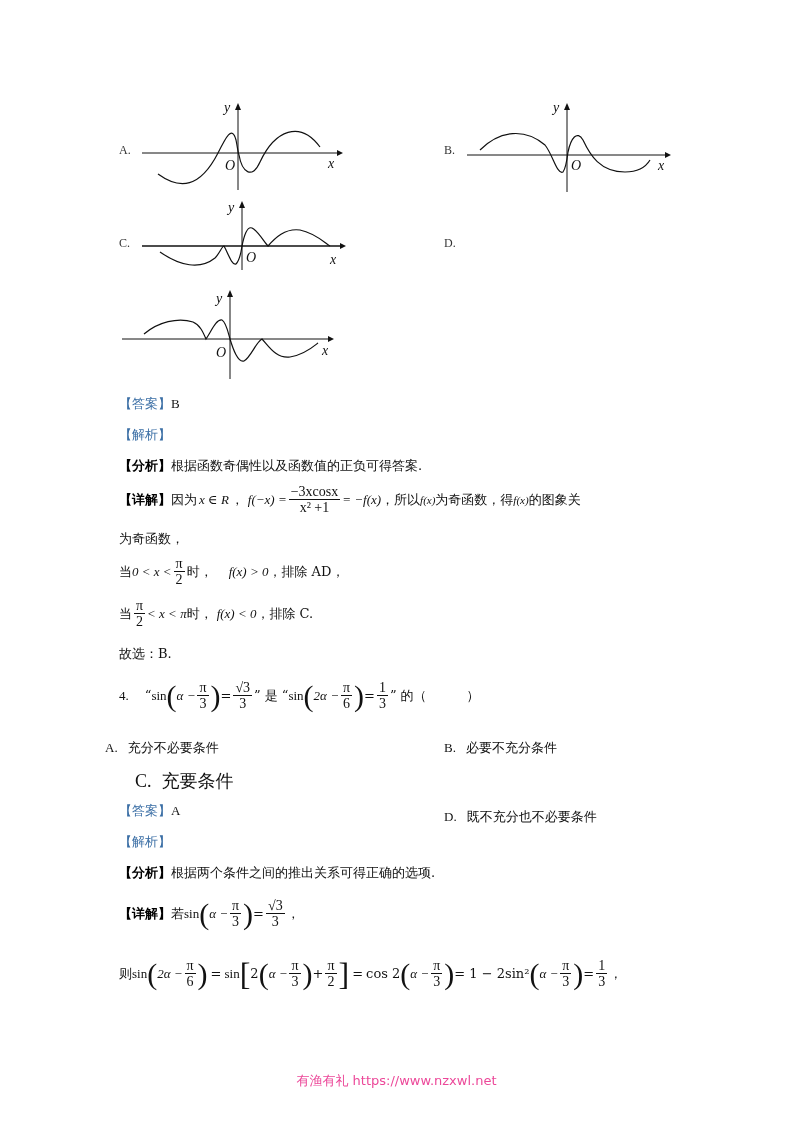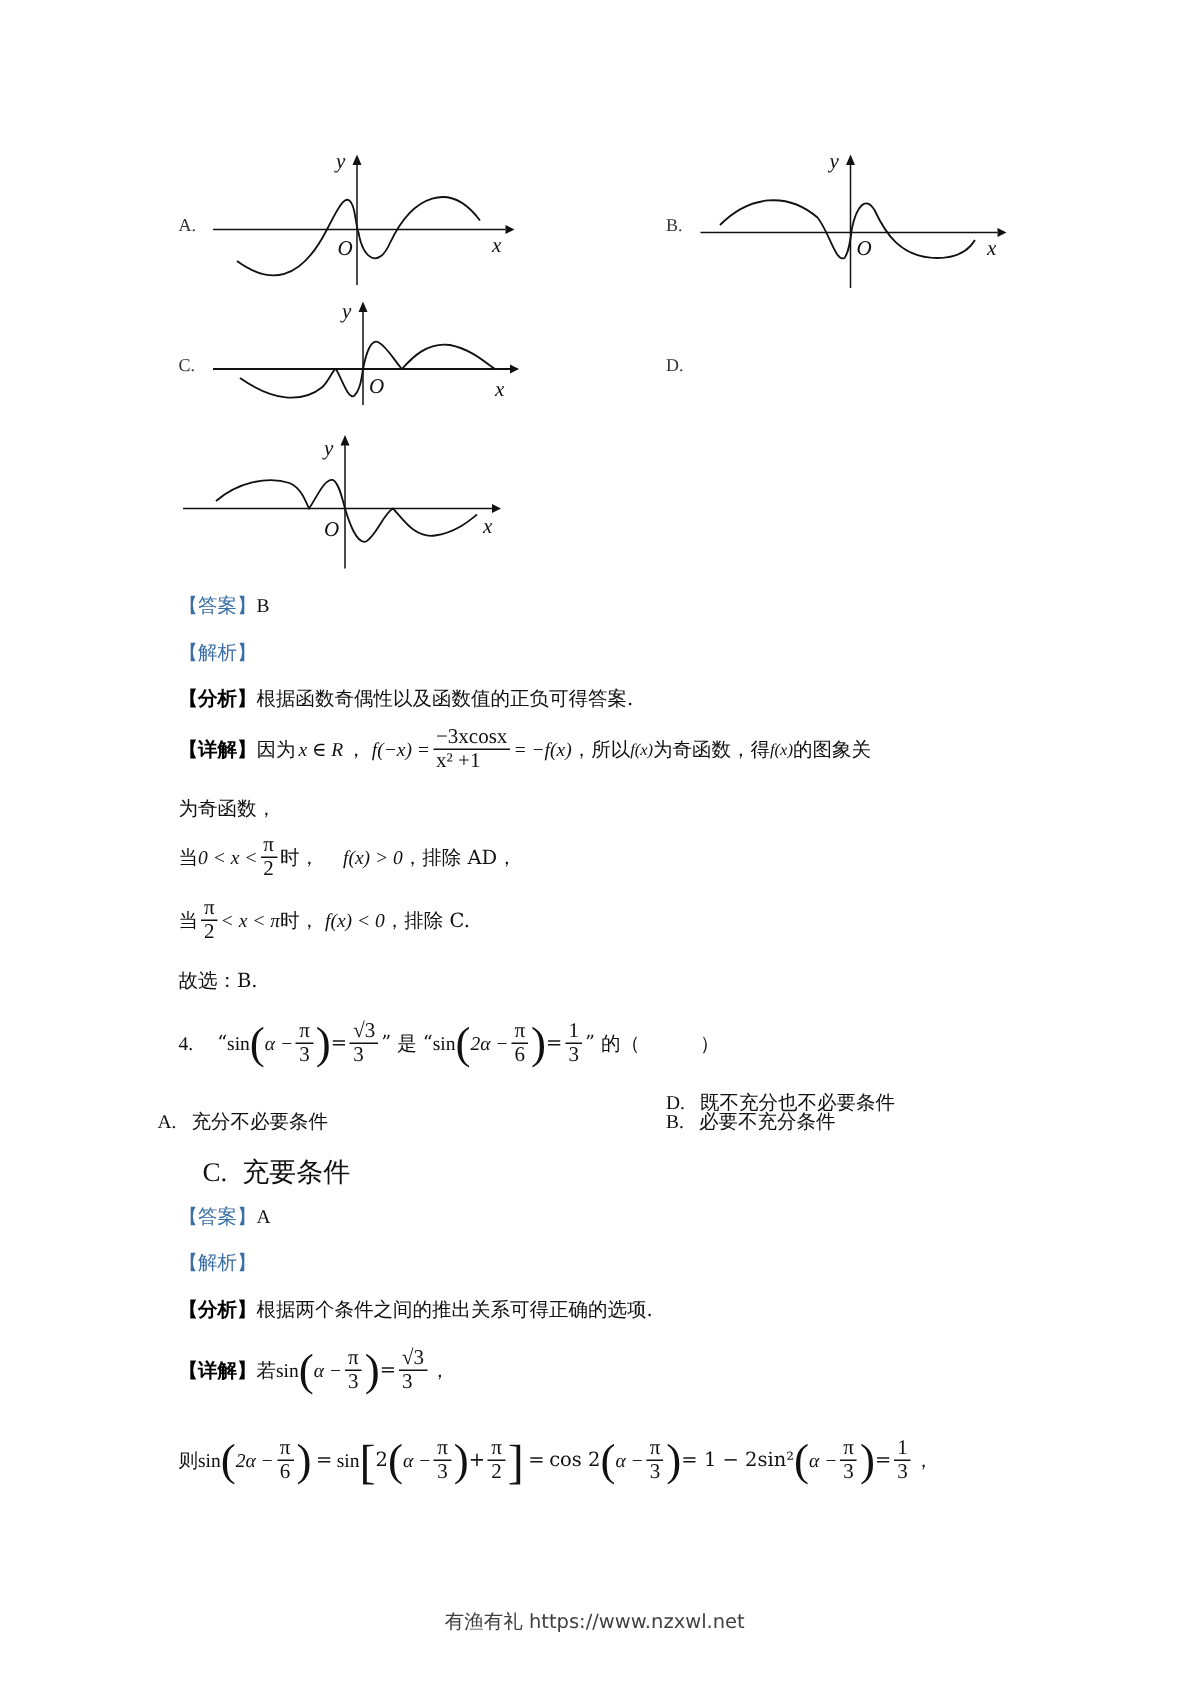--- a/index.html
+++ b/index.html
@@ -6,27 +6,27 @@
   body{width:793px;height:1122px;position:relative;overflow:hidden;
        font-family:"DejaVu Serif","Liberation Serif",serif;color:#111;font-size:13px;}
   .abs{position:absolute;}
   .lbl{font-family:"Liberation Serif",serif;font-size:12px;color:#333;}
   .graph svg{display:block;}
   .tag-blue{color:#3a6ea5;}
   .tag-black{color:#000000;font-weight:bold;}
   .line{position:absolute;left:119px;white-space:nowrap;font-size:13px;}
   .math{font-family:"Liberation Serif","DejaVu Serif",serif;font-style:italic;}
   .rm{font-style:normal;}
-  .frac{display:inline-flex;flex-direction:column;align-items:flex-start;vertical-align:middle;margin:0 2px;font-family:"Liberation Serif",serif;font-size:14px;line-height:15px;}
+  .frac{display:inline-flex;flex-direction:column;align-items:center;vertical-align:middle;margin:0 2px;font-family:"Liberation Serif",serif;font-size:14px;line-height:15px;}
   .frac .num{border-bottom:1px solid #111;padding:0 2px;}
   .frac .den{padding:0 2px;}
   .paren{font-family:"Liberation Serif",serif;font-size:30px;font-weight:100;vertical-align:middle;line-height:30px;}
   .brack{font-family:"Liberation Serif",serif;font-size:32px;vertical-align:middle;line-height:30px;}
   .footer{position:absolute;left:0;width:793px;top:1072px;text-align:center;
-          font-family:"DejaVu Sans",sans-serif;font-size:13px;color:#404040;}
+          font-family:"DejaVu Sans",sans-serif;font-size:13px;color:#ec4899;}
 </style>
 </head>
 <body>
 
 <div class="abs lbl" style="left:119px;top:143px;">A.</div>
 <div class="abs graph" style="left:140px;top:100px;">
   <svg width="205" height="95" viewBox="0 0 205 95">
     <line x1="2" y1="53" x2="197" y2="53" stroke="#111" stroke-width="1"></line>
     <polygon points="197,50 203,53 197,56" fill="#111"></polygon>
     <line x1="98" y1="90" x2="98" y2="8" stroke="#111" stroke-width="1"></line>
@@ -172,21 +172,21 @@
 
 <div class="abs" style="left:105px;top:739px;font-size:13px;text-align:center;">
   <span style="font-family:'Liberation Serif',serif;margin-right:10px;">A.</span><span>充分不必要条件</span>
 </div>
 <div class="abs" style="left:444px;top:739px;font-size:13px;">
   <span style="font-family:'Liberation Serif',serif;margin-right:10px;">B.</span><span>必要不充分条件</span>
 </div>
 <div class="abs" style="left:135px;top:769px;font-size:18px;">
   <span style="font-family:'Liberation Serif',serif;margin-right:10px;">C.</span><span>充要条件</span>
 </div>
-<div class="abs" style="left:444px;top:726px;font-size:13px;">
+<div class="abs" style="left:444px;top:808px;font-size:13px;">
   <span style="font-family:'Liberation Serif',serif;margin-right:10px;">D.</span><span>既不充分也不必要条件</span>
 </div>
 
 <div class="line" style="top:802px;">
   <span class="tag-blue">【答案】</span><span style="font-family:'Liberation Serif',serif;">A</span>
 </div>
 <div class="line" style="top:833px;">
   <span class="tag-blue">【解析】</span>
 </div>
 <div class="line" style="top:864px;">

